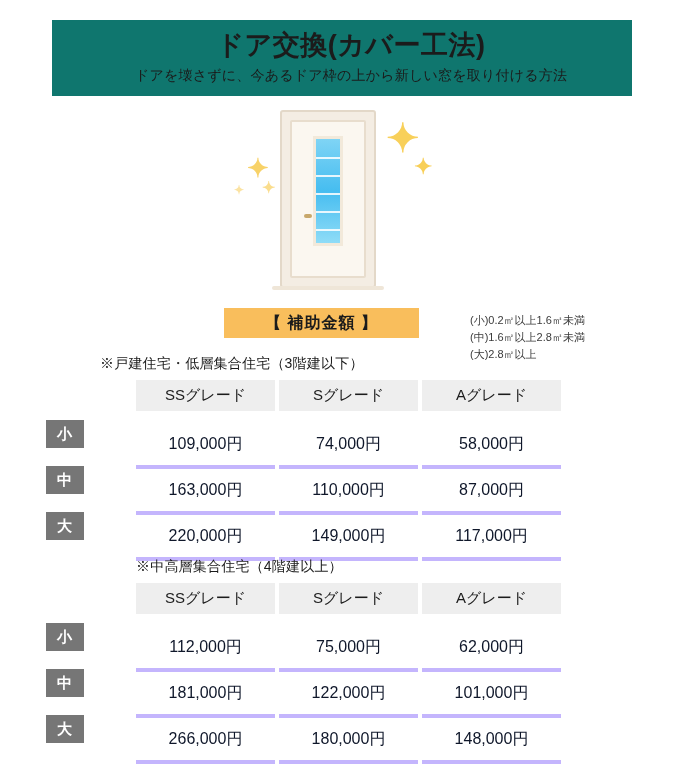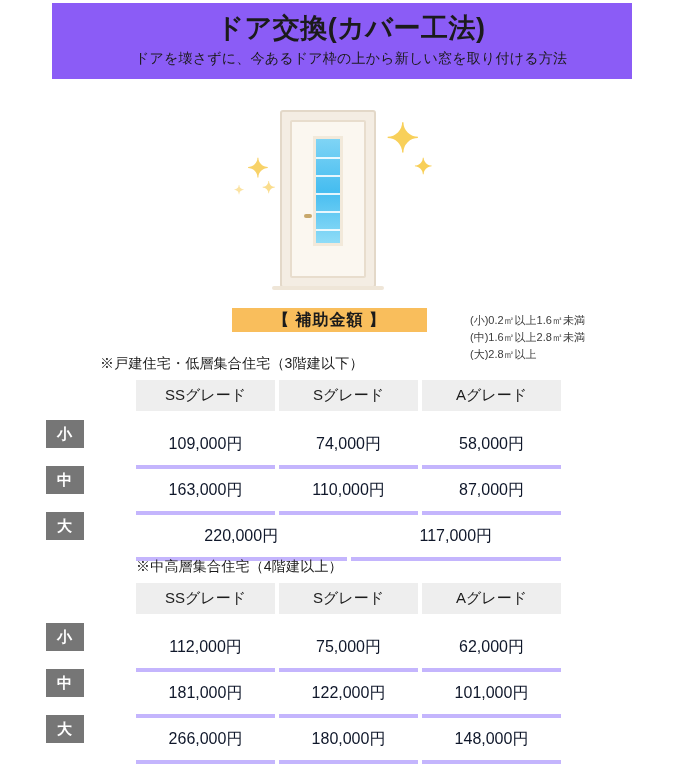--- a/index.html
+++ b/index.html
@@ -13,24 +13,24 @@
     font-family: "Liberation Sans", sans-serif;
     color: #222222;
     overflow: hidden;
     position: relative;
   }
 
   
   .header-banner {
     position: absolute;
     left: 52px;
-    top: 3px;
+    top: 20px;
     width: 580px;
     height: 76px;
-    background: #8b5cf6;
+    background: #0f766e;
     box-sizing: border-box;
     display: flex;
     flex-direction: column;
     align-items: center;
     justify-content: center;
     padding-left: 18px;
   }
   .header-title {
     font-size: 27px;
     font-weight: bold;
@@ -121,24 +121,24 @@
   }
   .sp1 { left: 386px; top: 18px; font-size: 40px; color: #f8d05a; }
   .sp2 { left: 414px; top: 56px; font-size: 22px; color: #f8cf57; }
   .sp3 { left: 247px; top: 55px; font-size: 26px; color: #f8d268; }
   .sp4 { left: 262px; top: 80px; font-size: 16px; color: #fadd8d; }
   .sp5 { left: 234px; top: 84px; font-size: 12px; color: #fbe3a2; }
 
   
   .subsidy-label {
     position: absolute;
-    left: 232px;
+    left: 224px;
     top: 308px;
     width: 195px;
-    height: 24px;
+    height: 30px;
     background: #f9be5c;
     display: flex;
     align-items: center;
     justify-content: center;
     font-size: 16px;
     font-weight: bold;
     color: #1b1b1b;
     letter-spacing: 1px;
   }
 
@@ -281,20 +281,21 @@
   </div>
   <div class="trow">
     <div class="row-badge">中</div>
     <div class="tcell">163,000円</div>
     <div class="tcell">110,000円</div>
     <div class="tcell">87,000円</div>
   </div>
   <div class="trow">
     <div class="row-badge">大</div>
     <div class="tcell">220,000円</div>
+    <div class="tcell">149,000円</div>
     <div class="tcell">117,000円</div>
   </div>
 </div>
 
 <div class="note note-2">※中高層集合住宅（4階建以上）</div>
 <div class="table table-2">
   <div class="thead">
     <div class="th">SSグレード</div>
     <div class="th">Sグレード</div>
     <div class="th">Aグレード</div>

